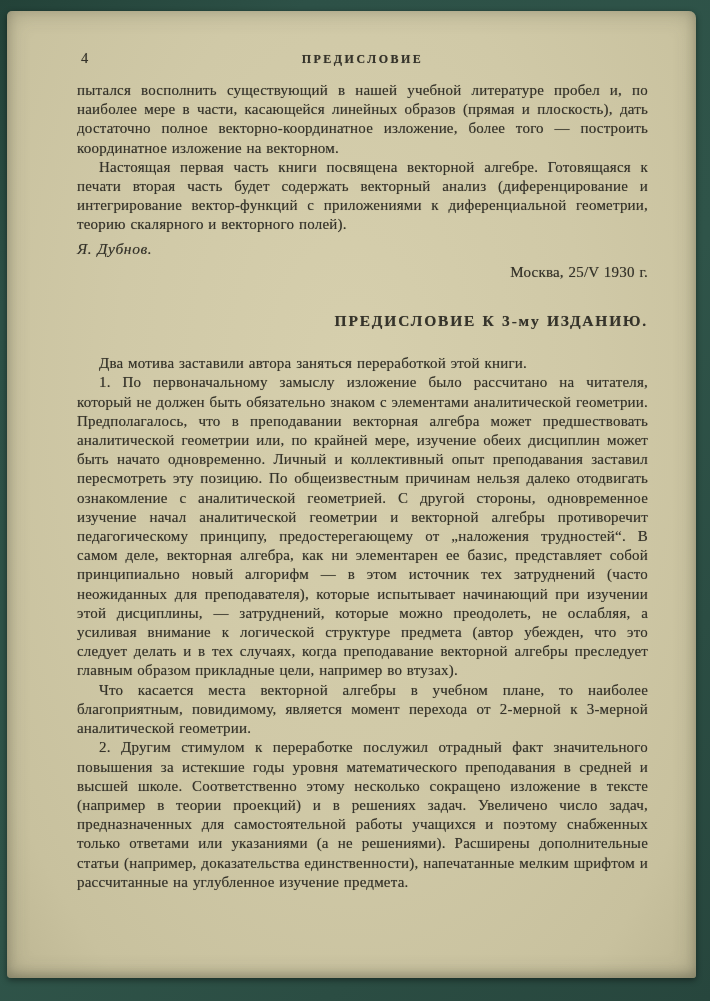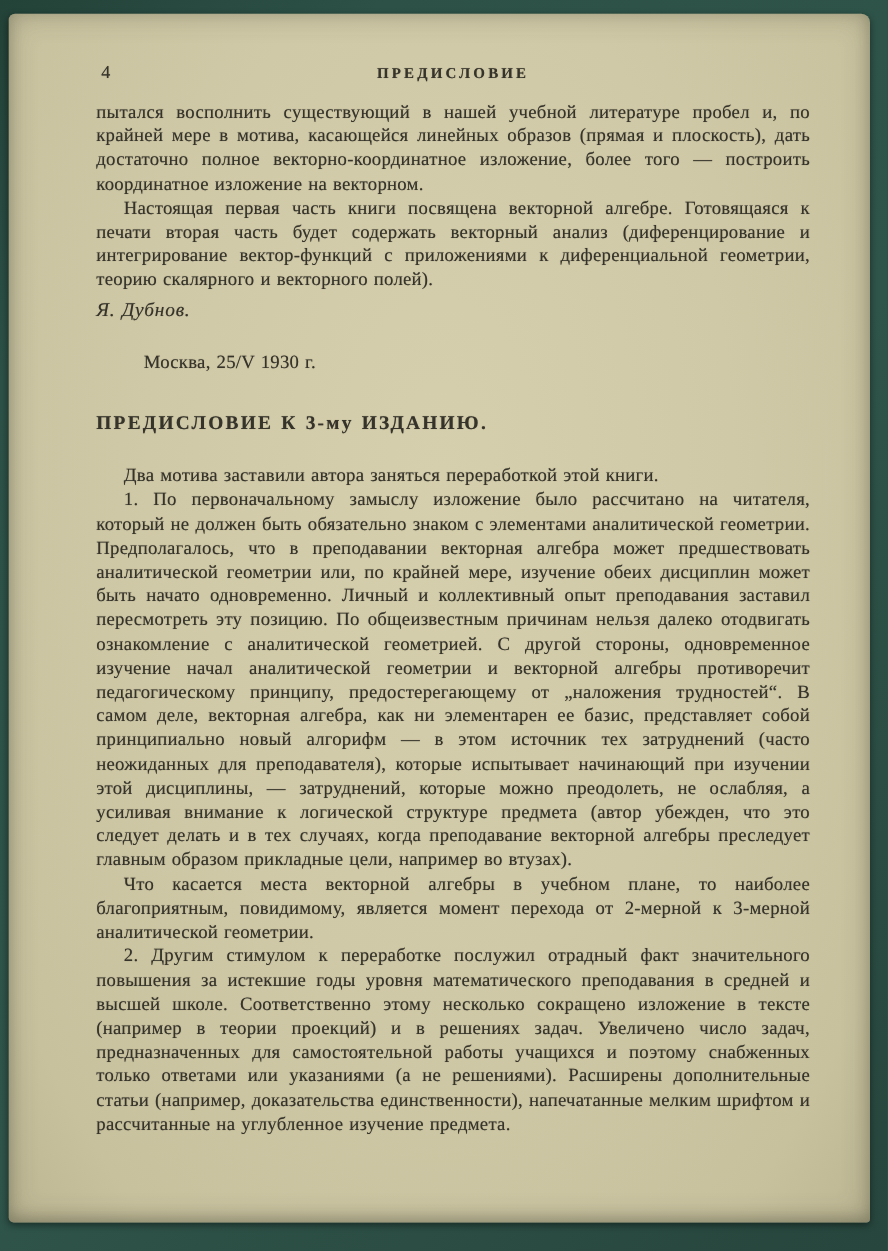--- a/index.html
+++ b/index.html
@@ -76,45 +76,45 @@
   }
   .signature {
     padding-right: 37%;
     font-style: italic;
     margin-top: 4px;
     font-size: 15.5px;
     letter-spacing: 0.6px;
   }
   .dateline {
     padding-left: 38px;
-    margin-top: 23px;
-    text-align: left;
+    margin-top: 5px;
+    text-align: right;
   }
   .section-heading {
     margin: 29px 0 24px 0;
-    text-align: left;
+    text-align: right;
     font-size: 15.5px;
     font-weight: bold;
     letter-spacing: 1.8px;
     text-indent: 0;
   }
 </style>
 </head>
 <body>
 
 <div class="frame">
   <div class="paper">
     <div class="content">
 
       <header class="running-header">
         <span class="pagenum">4</span>
         <span class="runtitle">ПРЕДИСЛОВИЕ</span>
       </header>
 
-      <p class="para no-indent">пытался восполнить существующий в нашей учебной литературе пробел и, по крайней мере в мотива, касающейся линейных образов (прямая и плоскость), дать достаточно полное векторно-координатное изложение, более того — построить координатное изложение на векторном.</p>
+      <p class="para no-indent">пытался восполнить существующий в нашей учебной литературе пробел и, по наиболее мере в части, касающейся линейных образов (прямая и плоскость), дать достаточно полное векторно-координатное изложение, более того — построить координатное изложение на векторном.</p>
       <p class="para">Настоящая первая часть книги посвящена векторной алгебре. Готовящаяся к печати вторая часть будет содержать векторный анализ (диференцирование и интегрирование вектор-функций с приложениями к диференциальной геометрии, теорию скалярного и векторного полей).</p>
 
       <div class="signature">Я. Дубнов.</div>
       <div class="dateline">Москва, 25/V 1930 г.</div>
 
       <h2 class="section-heading">ПРЕДИСЛОВИЕ К 3-му ИЗДАНИЮ.</h2>
 
       <p class="para">Два мотива заставили автора заняться переработкой этой книги.</p>
       <p class="para">1. По первоначальному замыслу изложение было рассчитано на читателя, который не должен быть обязательно знаком с элементами аналитической геометрии. Предполагалось, что в преподавании векторная алгебра может предшествовать аналитической геометрии или, по крайней мере, изучение обеих дисциплин может быть начато одновременно. Личный и коллективный опыт преподавания заставил пересмотреть эту позицию. По общеизвестным причинам нельзя далеко отодвигать ознакомление с аналитической геометрией. С другой стороны, одновременное изучение начал аналитической геометрии и векторной алгебры противоречит педагогическому принципу, предостерегающему от „наложения трудностей“. В самом деле, векторная алгебра, как ни элементарен ее базис, представляет собой принципиально новый алгорифм — в этом источник тех затруднений (часто неожиданных для преподавателя), которые испытывает начинающий при изучении этой дисциплины, — затруднений, которые можно преодолеть, не ослабляя, а усиливая внимание к логической структуре предмета (автор убежден, что это следует делать и в тех случаях, когда преподавание векторной алгебры преследует главным образом прикладные цели, например во втузах).</p>
       <p class="para">Что касается места векторной алгебры в учебном плане, то наиболее благоприятным, повидимому, является момент перехода от 2-мерной к 3-мерной аналитической геометрии.</p>

